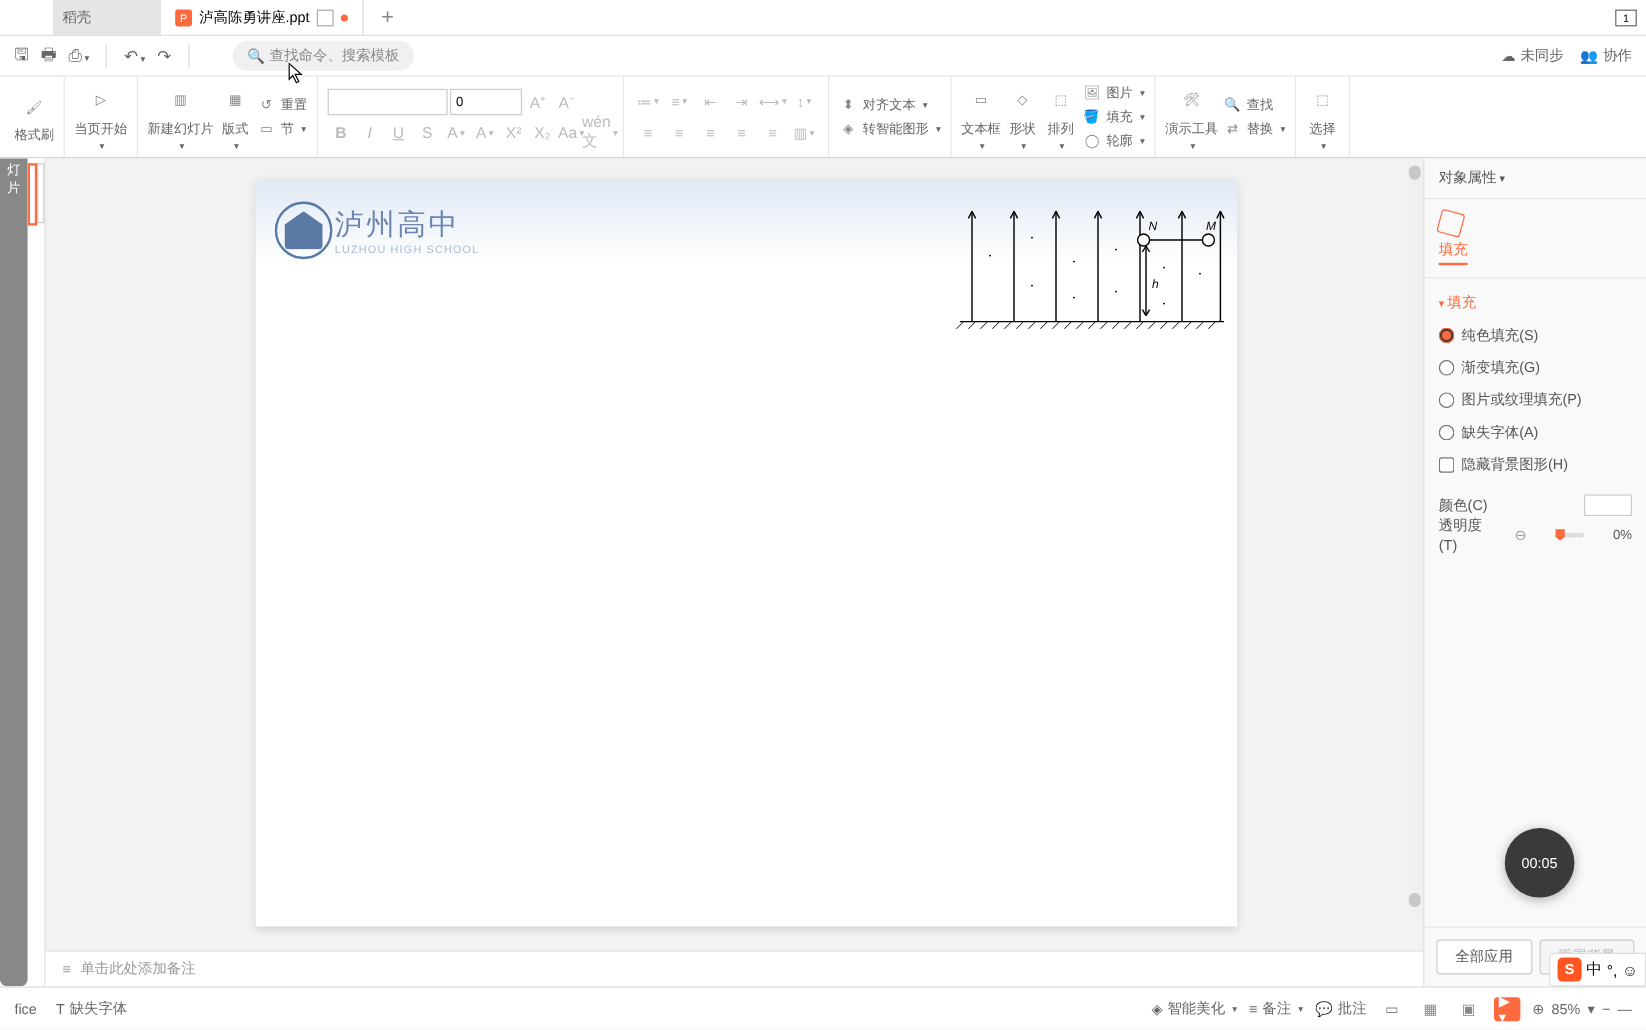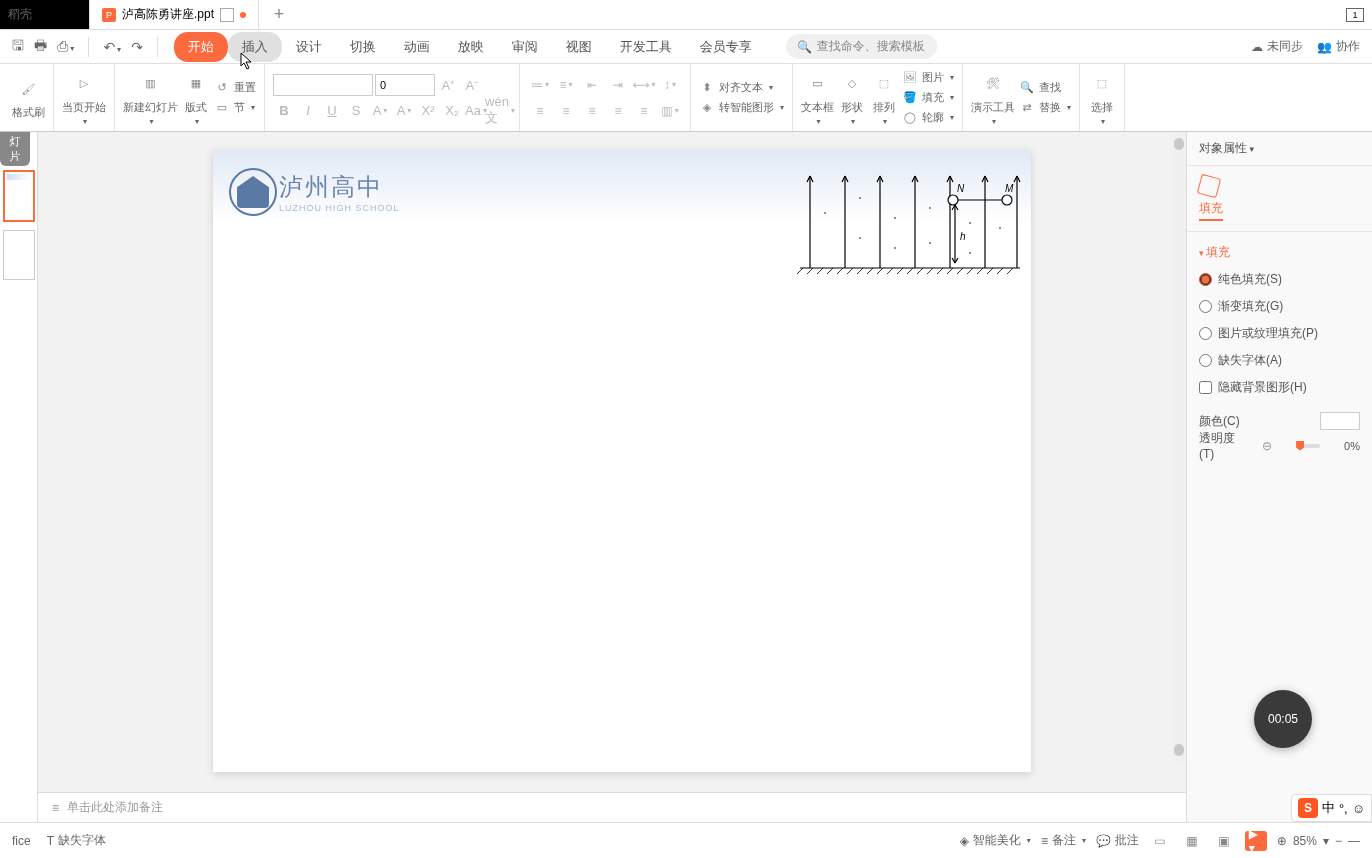--- a/index.html
+++ b/index.html
@@ -1,20 +1,20 @@
 <!DOCTYPE html>
 <html><head>
 <meta charset="utf-8">
 <style>
 * { margin: 0; padding: 0; box-sizing: border-box; font-family: "Microsoft YaHei", sans-serif; }
 body { background: #f5f5f5; width: 1372px; height: 858px; overflow: hidden; position: relative; }
 
 
 .tab-bar { height: 30px; background: #fff; display: flex; align-items: center; border-bottom: 1px solid #ddd; }
-.tab-left { width: 90px; height: 100%; background: #000000; display: flex; align-items: center; padding-left: 8px; font-size: 12px; color: #666; border-right: 1px solid #ddd; }
+.tab-left { width: 90px; height: 100%; background: #e5e5e5; display: flex; align-items: center; padding-left: 8px; font-size: 12px; color: #666; border-right: 1px solid #ddd; margin-left: 44px; }
 .tab { height: 100%; display: flex; align-items: center; padding: 0 12px; border-right: 1px solid #ddd; background: #fff; font-size: 12px; gap: 6px; position: relative; }
 .tab-icon { width: 14px; height: 14px; background: #fd6a3e; border-radius: 2px; display: flex; align-items: center; justify-content: center; color: #fff; font-size: 9px; }
 .tab-dot { width: 6px; height: 6px; background: #fd6a3e; border-radius: 50%; display: inline-block; }
 .tab-window { width: 14px; height: 14px; border: 1px solid #aaa; }
 .tab-add { width: 40px; text-align: center; color: #888; font-size: 18px; }
 .tab-right { margin-left: auto; display: flex; align-items: center; gap: 4px; padding-right: 8px; }
 .top-box { width: 18px; height: 14px; border: 1px solid #666; display: flex; align-items: center; justify-content: center; font-size: 9px; }
 
 
 .menu-row { height: 34px; background: #fff; display: flex; align-items: center; border-bottom: 1px solid #e0e0e0; }
@@ -41,21 +41,21 @@
 .font-select { width: 100px; height: 22px; border: 1px solid #ccc; background: #fff; font-size: 11px; padding: 0 4px; }
 .size-select { width: 60px; height: 22px; border: 1px solid #ccc; background: #fff; font-size: 11px; padding: 0 4px; }
 .font-btns { display: flex; gap: 2px; }
 .fbtn { width: 22px; height: 22px; display: flex; align-items: center; justify-content: center; color: #bbb; font-size: 13px; }
 .para-grid { display: grid; grid-template-columns: repeat(6, 24px); grid-template-rows: repeat(2, 24px); gap: 2px; }
 .para-btn { display: flex; align-items: center; justify-content: center; color: #bbb; font-size: 12px; }
 .dd::after { content: "▾"; font-size: 8px; margin-left: 2px; }
 
 
 .main { position: absolute; top: 132px; left: 0; right: 0; bottom: 36px; display: flex; background: #f2f2f2; }
-.slide-panel { width: 38px; background: #fff; border-right: 1px solid #ddd; display: flex; flex-direction: column; }
+.slide-panel { width: 38px; background: #fff; border-right: 1px solid #ddd; display: flex; flex-direction: row; }
 .slide-tab { background: #888; color: #fff; font-size: 11px; padding: 2px 6px; border-radius: 0 0 6px 6px; width: 30px; text-align: center; }
 .thumb { width: 32px; height: 52px; border: 2px solid #fd6a3e; margin: 4px auto; background: #fff; position: relative; }
 .thumb.inactive { border: 1px solid #ccc; height: 50px; }
 .thumb-content { position: absolute; top: 2px; left: 2px; right: 2px; height: 6px; background: linear-gradient(90deg, #d0e0f0, #fff); }
 
 .canvas-area { flex: 1; position: relative; overflow: hidden; }
 .slide { position: absolute; left: 175px; top: 18px; width: 818px; height: 622px; background: #fff; box-shadow: 0 2px 8px rgba(0,0,0,0.15); }
 .slide-header { position: absolute; top: 12px; left: 16px; right: 16px; height: 60px; display: flex; align-items: center; gap: 2px; }
 .school-logo { width: 48px; height: 48px; border: 2px solid #5a7aa5; border-radius: 50%; display: flex; align-items: center; justify-content: center; }
 .school-logo-inner { width: 32px; height: 32px; background: #5a7aa5; border-radius: 4px; position: relative; clip-path: polygon(50% 0, 100% 35%, 100% 100%, 0 100%, 0 35%); }
@@ -133,32 +133,20 @@
 
 <div class="menu-row">
   <div class="qat">
     <span class="qat-icon">🖫</span>
     <span class="qat-icon">🖶</span>
     <span class="qat-icon dd">⎙</span>
     <span class="qat-sep"></span>
     <span class="qat-icon dd">↶</span>
     <span class="qat-icon">↷</span>
     <span class="qat-sep"></span>
-  </div>
-  <div class="menu-tabs">
-    <div class="menu-tab active">开始</div>
-    <div class="menu-tab hover">插入</div>
-    <div class="menu-tab">设计</div>
-    <div class="menu-tab">切换</div>
-    <div class="menu-tab">动画</div>
-    <div class="menu-tab">放映</div>
-    <div class="menu-tab">审阅</div>
-    <div class="menu-tab">视图</div>
-    <div class="menu-tab">开发工具</div>
-    <div class="menu-tab">会员专享</div>
   </div>
   <div class="search-box">
     <span>🔍</span>
     <span>查找命令、搜索模板</span>
   </div>
   <div class="menu-right">
     <div class="menu-right-item">
         <span>☁</span>
         <span>未同步</span>
       </div>
@@ -448,20 +436,24 @@
       </div>
       <div class="rp-slider">
         <span>透明度(T)</span>
         <span style="margin-left:auto;color:#999">⊖</span>
         <div class="rp-slider-track">
             <div class="rp-slider-handle"></div>
           </div>
         <span class="rp-pct">0%</span>
       </div>
     </div>
+    <div class="rp-footer">
+      <div class="rp-btn">全部应用</div>
+      <div class="rp-btn disabled">重置背景</div>
+    </div>
   </div>
 </div>
 
 <div class="notes-bar">
   <span>≡</span>
   <span>单击此处添加备注</span>
 </div>
 
 <div class="status-bar">
   <div class="status-left">

